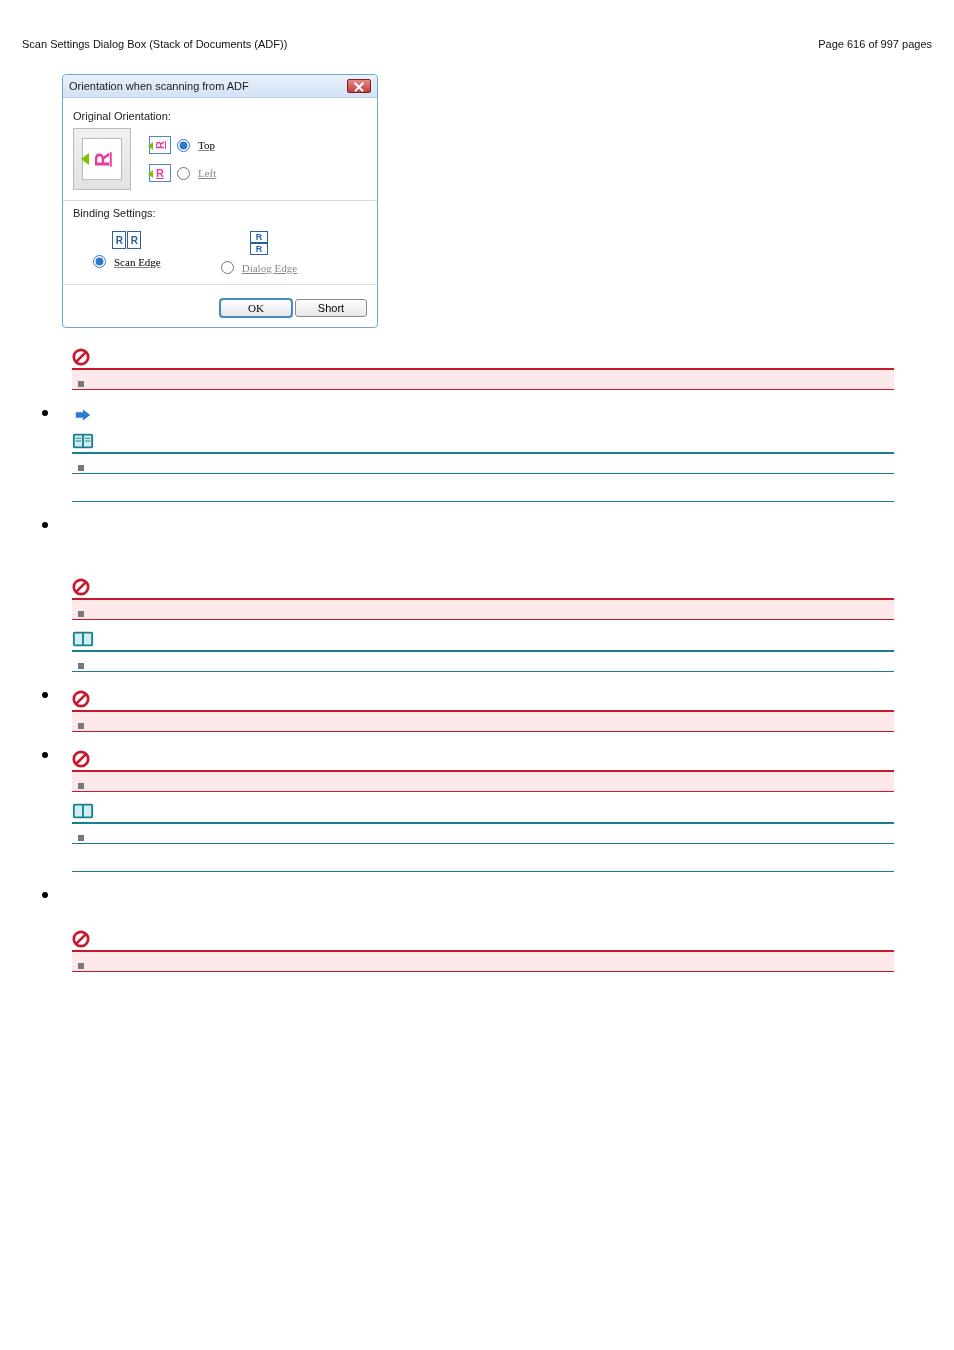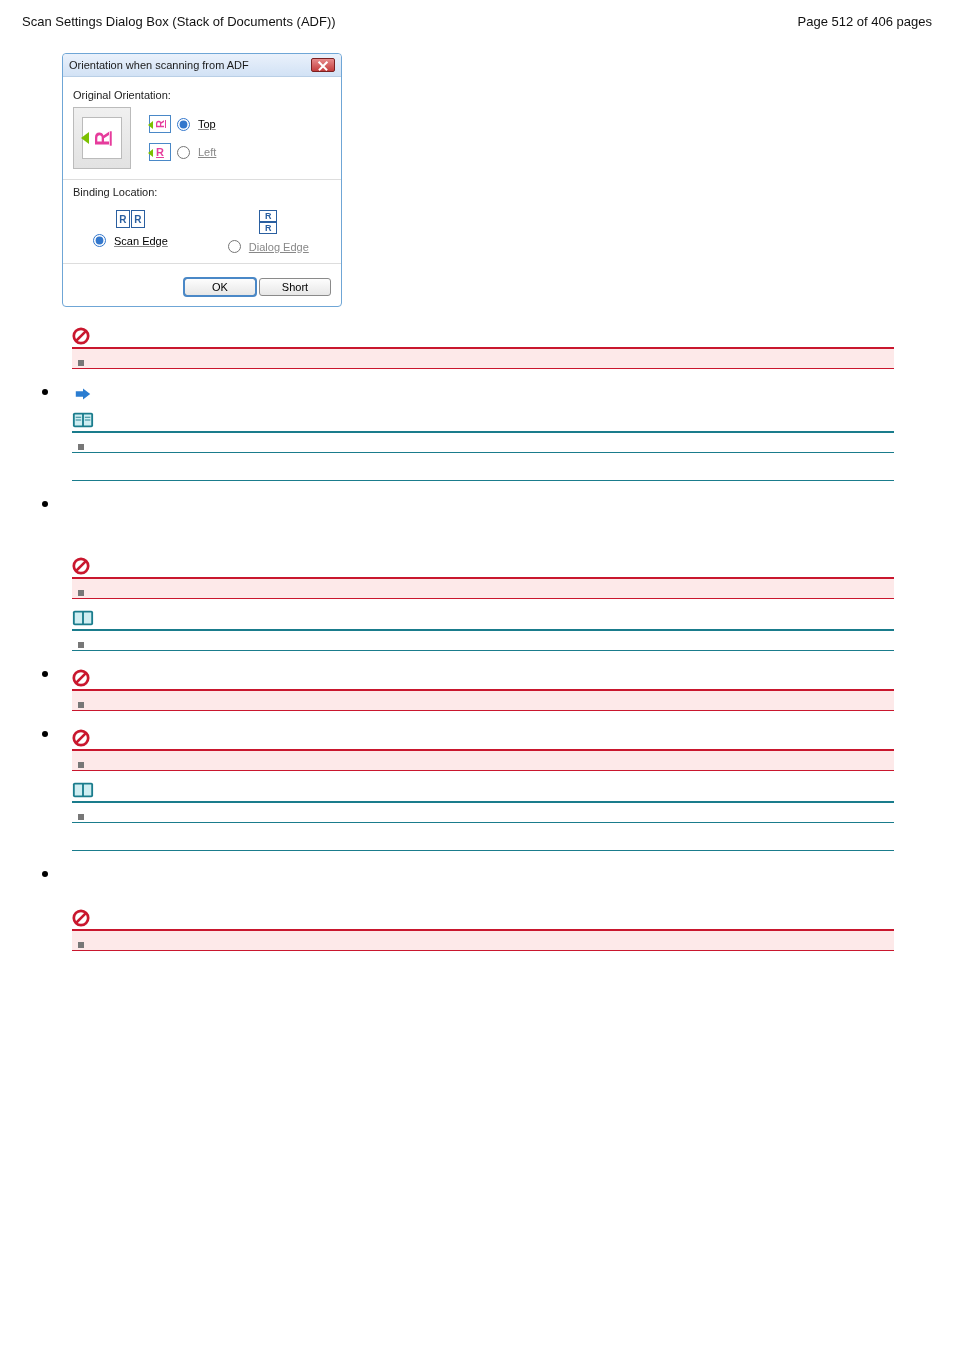--- a/index.html
+++ b/index.html
@@ -6,29 +6,30 @@
   body {
     margin: 0;
     font-family: "Segoe UI", Arial, sans-serif;
     background: #fff;
     width: 954px;
   }
   .page-header {
     display: flex;
     justify-content: space-between;
     padding: 14px 22px 6px 22px;
-    font-size: 13px;
+    font-size: 11px;
     color: #111;
+    margin-top: 24px;
   }
   .content {
     padding: 18px 60px 40px 60px;
   }
   
   .dialog {
-    width: 280px;
+    width: 316px;
     border: 1px solid #6fa6d6;
     border-radius: 4px;
     background: #fff;
     margin-left: 2px;
     margin-bottom: 20px;
     font-size: 11px;
   }
   .dialog-title {
     background: linear-gradient(#eaf1fb, #d2e2f5);
     color: #1a1a1a;
@@ -97,40 +98,40 @@
   .thumb .t-arrow {
     position:absolute; left:-2px; top:5px;
     width:0;height:0;
     border-top:4px solid transparent;
     border-bottom:4px solid transparent;
     border-right:5px solid #7cc000;
   }
   .thumb .t-r { color:#e63c9c; font-weight:bold; font-size:11px; text-decoration: underline;}
   .thumb.rot .t-r { transform: rotate(-90deg); display:inline-block;}
   input[type=radio]{ accent-color:#3377cc; margin:0 2px 0 0;}
-  .radio-label { text-decoration: underline; text-decoration-color:#888; text-underline-offset:1px;}
+  .radio-label { text-decoration: underline; text-decoration-color:#888; text-underline-offset:1px;font-family:Liberation Serif, serif;}
   .radio-line.disabled { color:#888; }
   .hr { border-top:1px solid #ddd; margin:6px -10px; }
   .binding-row { display:flex; gap:60px; padding:6px 10px 4px 20px; align-items:flex-start;}
   .binding-item { display:flex; flex-direction:column; align-items:center; gap:6px;}
   .bind-icon { display:flex; gap:1px;}
   .bind-pg {
     width:14px;height:18px;border:1.5px solid #2a5fa0;
     background:#fff;display:flex;align-items:center;justify-content:center;
     color:#2a5fa0;font-weight:bold;font-size:10px;
   }
   .bind-icon.short { flex-direction:column; gap:0;}
   .bind-icon.short .bind-pg { width:18px; height:12px; font-size:9px;}
   .btn-row { text-align:right; padding-top:8px;}
   .btn {
     display:inline-block; min-width:72px; padding:2px 10px;
     border:1px solid #8a8a8a; background:linear-gradient(#fdfdfd,#e7e7e7);
     border-radius:3px; font-size:11px; text-align:center;
   }
-  .btn.default { outline:2px solid #4a88c7; outline-offset:-1px;}
+  .btn.default { outline:2px solid #4a88c7; outline-offset:-1px;font-family:Liberation Serif, serif;}
 
   
   .bullet-list { margin:0; padding:0; list-style:none;}
   .bullet-list > li { position:relative; margin:18px 0 0 0; padding-left:0;}
   .bullet-list > li > .dot {
     position:absolute; left:-18px; top:2px;
     width:6px; height:6px; background:#000; border-radius:50%;
   }
 
   .note-block { margin:10px 0 2px 12px; }
@@ -158,21 +159,21 @@
     width:6px; height:6px; background:#777;
   }
   .note-body.extra { border-top:none; }
   .note-rule-gap { height:8px;}
 </style>
 </head>
 <body>
 
 <div class="page-header">
   <span>Scan Settings Dialog Box (Stack of Documents (ADF))</span>
-  <span>Page 512 of 406 pages</span>
+  <span>Page 616 of 997 pages</span>
 </div>
 
 <div class="content">
 
   <div class="dialog">
     <div class="dialog-title">
       <span>Orientation when scanning from ADF</span>
       <span class="close-btn"></span>
     </div>
     <div class="dialog-body">
@@ -197,21 +198,21 @@
             <span class="thumb">
                 <span class="t-arrow"></span>
                 <span class="t-r">R</span>
               </span>
             <input type="radio" style="">
             <span class="radio-label">Left</span>
           </div>
         </div>
       </div>
       <div class="hr"></div>
-      <div class="group-title">Binding Location:</div>
+      <div class="group-title">Binding Settings:</div>
       <div class="binding-row">
         <div class="binding-item">
           <div class="bind-icon">
             <div class="bind-pg">R</div>
               <div class="bind-pg">R</div>
           </div>
           <div class="radio-line">
             <input type="radio" checked="" style="">
             <span class="radio-label">Scan Edge</span>
           </div>

